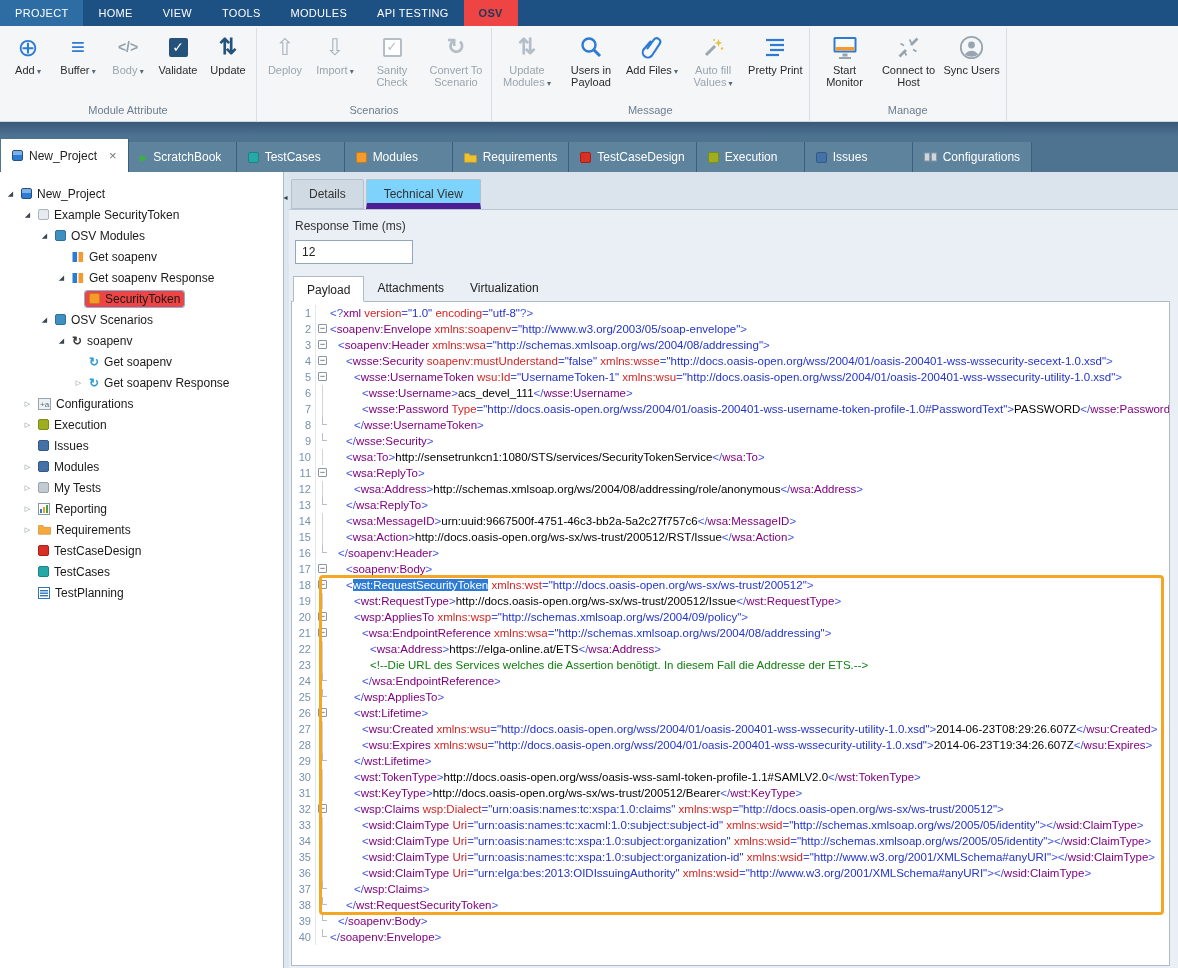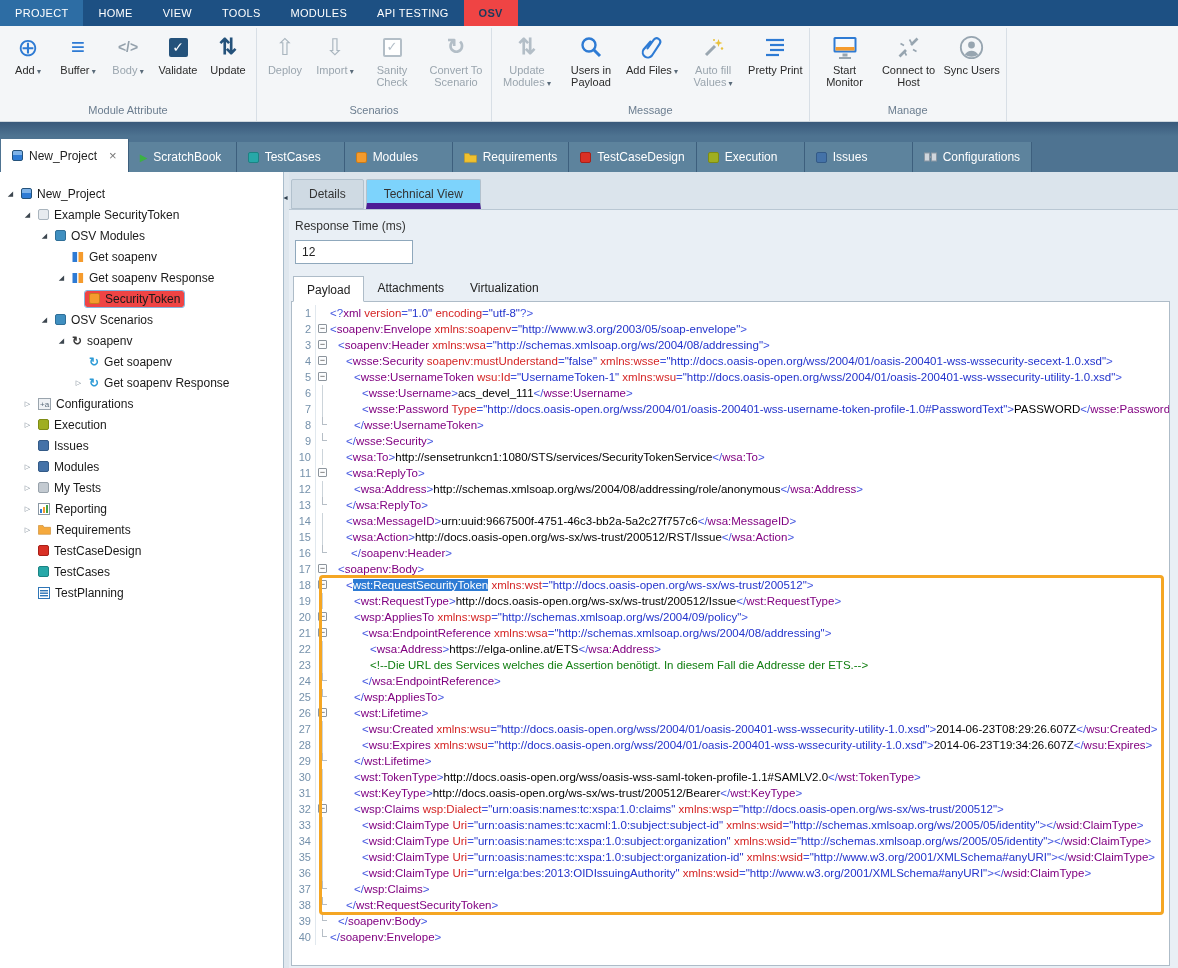--- a/index.html
+++ b/index.html
@@ -547,22 +547,22 @@
             <div class="cl"><span class="ln">6</span><span class="fmcol"><span class="fi"></span></span><span class="ct" style="padding-left: 32px;"><span class="x-br">&lt;</span><span class="x-tag">wsse:Username</span><span class="x-br">&gt;</span><span class="x-txt">acs_devel_111</span><span class="x-br">&lt;</span><span class="x-br">/</span><span class="x-tag">wsse:Username</span><span class="x-br">&gt;</span></span></div>
             <div class="cl"><span class="ln">7</span><span class="fmcol"><span class="fi"></span></span><span class="ct" style="padding-left: 32px;"><span class="x-br">&lt;</span><span class="x-tag">wsse:Password</span> <span class="x-att">Type</span><span class="x-br">=</span><span class="x-val">"http://docs.oasis-open.org/wss/2004/01/oasis-200401-wss-username-token-profile-1.0#PasswordText"</span><span class="x-br">&gt;</span><span class="x-txt">PASSWORD</span><span class="x-br">&lt;</span><span class="x-br">/</span><span class="x-tag">wsse:Password</span></span></div>
             <div class="cl"><span class="ln">8</span><span class="fmcol"><span class="fe"></span></span><span class="ct" style="padding-left: 24px;"><span class="x-br">&lt;</span><span class="x-br">/</span><span class="x-tag">wsse:UsernameToken</span><span class="x-br">&gt;</span></span></div>
             <div class="cl"><span class="ln">9</span><span class="fmcol"><span class="fe"></span></span><span class="ct" style="padding-left: 16px;"><span class="x-br">&lt;</span><span class="x-br">/</span><span class="x-tag">wsse:Security</span><span class="x-br">&gt;</span></span></div>
             <div class="cl"><span class="ln">10</span><span class="fmcol"><span class="fi"></span></span><span class="ct" style="padding-left: 16px;"><span class="x-br">&lt;</span><span class="x-tag">wsa:To</span><span class="x-br">&gt;</span><span class="x-txt">http://sensetrunkcn1:1080/STS/services/SecurityTokenService</span><span class="x-br">&lt;</span><span class="x-br">/</span><span class="x-tag">wsa:To</span><span class="x-br">&gt;</span></span></div>
             <div class="cl"><span class="ln">11</span><span class="fmcol"><span class="fb">−</span></span><span class="ct" style="padding-left: 16px;"><span class="x-br">&lt;</span><span class="x-tag">wsa:ReplyTo</span><span class="x-br">&gt;</span></span></div>
             <div class="cl"><span class="ln">12</span><span class="fmcol"><span class="fi"></span></span><span class="ct" style="padding-left: 24px;"><span class="x-br">&lt;</span><span class="x-tag">wsa:Address</span><span class="x-br">&gt;</span><span class="x-txt">http://schemas.xmlsoap.org/ws/2004/08/addressing/role/anonymous</span><span class="x-br">&lt;</span><span class="x-br">/</span><span class="x-tag">wsa:Address</span><span class="x-br">&gt;</span></span></div>
             <div class="cl"><span class="ln">13</span><span class="fmcol"><span class="fe"></span></span><span class="ct" style="padding-left: 16px;"><span class="x-br">&lt;</span><span class="x-br">/</span><span class="x-tag">wsa:ReplyTo</span><span class="x-br">&gt;</span></span></div>
             <div class="cl"><span class="ln">14</span><span class="fmcol"><span class="fi"></span></span><span class="ct" style="padding-left: 16px;"><span class="x-br">&lt;</span><span class="x-tag">wsa:MessageID</span><span class="x-br">&gt;</span><span class="x-txt">urn:uuid:9667500f-4751-46c3-bb2a-5a2c27f757c6</span><span class="x-br">&lt;</span><span class="x-br">/</span><span class="x-tag">wsa:MessageID</span><span class="x-br">&gt;</span></span></div>
             <div class="cl"><span class="ln">15</span><span class="fmcol"><span class="fi"></span></span><span class="ct" style="padding-left: 16px;"><span class="x-br">&lt;</span><span class="x-tag">wsa:Action</span><span class="x-br">&gt;</span><span class="x-txt">http://docs.oasis-open.org/ws-sx/ws-trust/200512/RST/Issue</span><span class="x-br">&lt;</span><span class="x-br">/</span><span class="x-tag">wsa:Action</span><span class="x-br">&gt;</span></span></div>
-            <div class="cl"><span class="ln">16</span><span class="fmcol"><span class="fe"></span></span><span class="ct" style="padding-left: 8px; margin-left: 13px;"><span class="x-br">&lt;</span><span class="x-br">/</span><span class="x-tag">soapenv:Header</span><span class="x-br">&gt;</span></span></div>
-            <div class="cl"><span class="ln">17</span><span class="fmcol"><span class="fb">−</span></span><span class="ct" style="padding-left: 8px;"><span class="x-br">&lt;</span><span class="x-tag">soapenv:Body</span><span class="x-br">&gt;</span></span></div>
+            <div class="cl"><span class="ln">16</span><span class="fmcol"><span class="fe"></span></span><span class="ct" style="padding-left: 8px;"><span class="x-br">&lt;</span><span class="x-br">/</span><span class="x-tag">soapenv:Header</span><span class="x-br">&gt;</span></span></div>
+            <div class="cl"><span class="ln">17</span><span class="fmcol"><span class="fb">−</span></span><span class="ct" style="padding-left: 8px; margin-left: 8px;"><span class="x-br">&lt;</span><span class="x-tag">soapenv:Body</span><span class="x-br">&gt;</span></span></div>
             <div class="cl"><span class="ln">18</span><span class="fmcol"><span class="fb">−</span></span><span class="ct" style="padding-left: 16px;"><span class="x-br">&lt;</span><span class="x-tag sel">wst:RequestSecurityToken</span> <span class="x-att">xmlns:wst</span><span class="x-br">=</span><span class="x-val">"http://docs.oasis-open.org/ws-sx/ws-trust/200512"</span><span class="x-br">&gt;</span></span></div>
             <div class="cl"><span class="ln">19</span><span class="fmcol"><span class="fi"></span></span><span class="ct" style="padding-left: 24px;"><span class="x-br">&lt;</span><span class="x-tag">wst:RequestType</span><span class="x-br">&gt;</span><span class="x-txt">http://docs.oasis-open.org/ws-sx/ws-trust/200512/Issue</span><span class="x-br">&lt;</span><span class="x-br">/</span><span class="x-tag">wst:RequestType</span><span class="x-br">&gt;</span></span></div>
             <div class="cl"><span class="ln">20</span><span class="fmcol"><span class="fb">−</span></span><span class="ct" style="padding-left: 24px;"><span class="x-br">&lt;</span><span class="x-tag">wsp:AppliesTo</span> <span class="x-att">xmlns:wsp</span><span class="x-br">=</span><span class="x-val">"http://schemas.xmlsoap.org/ws/2004/09/policy"</span><span class="x-br">&gt;</span></span></div>
             <div class="cl"><span class="ln">21</span><span class="fmcol"><span class="fb">−</span></span><span class="ct" style="padding-left: 32px;"><span class="x-br">&lt;</span><span class="x-tag">wsa:EndpointReference</span> <span class="x-att">xmlns:wsa</span><span class="x-br">=</span><span class="x-val">"http://schemas.xmlsoap.org/ws/2004/08/addressing"</span><span class="x-br">&gt;</span></span></div>
             <div class="cl"><span class="ln">22</span><span class="fmcol"><span class="fi"></span></span><span class="ct" style="padding-left: 40px;"><span class="x-br">&lt;</span><span class="x-tag">wsa:Address</span><span class="x-br">&gt;</span><span class="x-txt">https://elga-online.at/ETS</span><span class="x-br">&lt;</span><span class="x-br">/</span><span class="x-tag">wsa:Address</span><span class="x-br">&gt;</span></span></div>
             <div class="cl"><span class="ln">23</span><span class="fmcol"><span class="fi"></span></span><span class="ct" style="padding-left: 40px;"><span class="x-com">&lt;!--Die URL des Services welches die Assertion benötigt. In diesem Fall die Addresse der ETS.--&gt;</span></span></div>
             <div class="cl"><span class="ln">24</span><span class="fmcol"><span class="fe"></span></span><span class="ct" style="padding-left: 32px;"><span class="x-br">&lt;</span><span class="x-br">/</span><span class="x-tag">wsa:EndpointReference</span><span class="x-br">&gt;</span></span></div>
             <div class="cl"><span class="ln">25</span><span class="fmcol"><span class="fe"></span></span><span class="ct" style="padding-left: 24px;"><span class="x-br">&lt;</span><span class="x-br">/</span><span class="x-tag">wsp:AppliesTo</span><span class="x-br">&gt;</span></span></div>
             <div class="cl"><span class="ln">26</span><span class="fmcol"><span class="fb">−</span></span><span class="ct" style="padding-left: 24px;"><span class="x-br">&lt;</span><span class="x-tag">wst:Lifetime</span><span class="x-br">&gt;</span></span></div>
             <div class="cl"><span class="ln">27</span><span class="fmcol"><span class="fi"></span></span><span class="ct" style="padding-left: 32px;"><span class="x-br">&lt;</span><span class="x-tag">wsu:Created</span> <span class="x-att">xmlns:wsu</span><span class="x-br">=</span><span class="x-val">"http://docs.oasis-open.org/wss/2004/01/oasis-200401-wss-wssecurity-utility-1.0.xsd"</span><span class="x-br">&gt;</span><span class="x-txt">2014-06-23T08:29:26.607Z</span><span class="x-br">&lt;</span><span class="x-br">/</span><span class="x-tag">wsu:Created</span><span class="x-br">&gt;</span></span></div>

